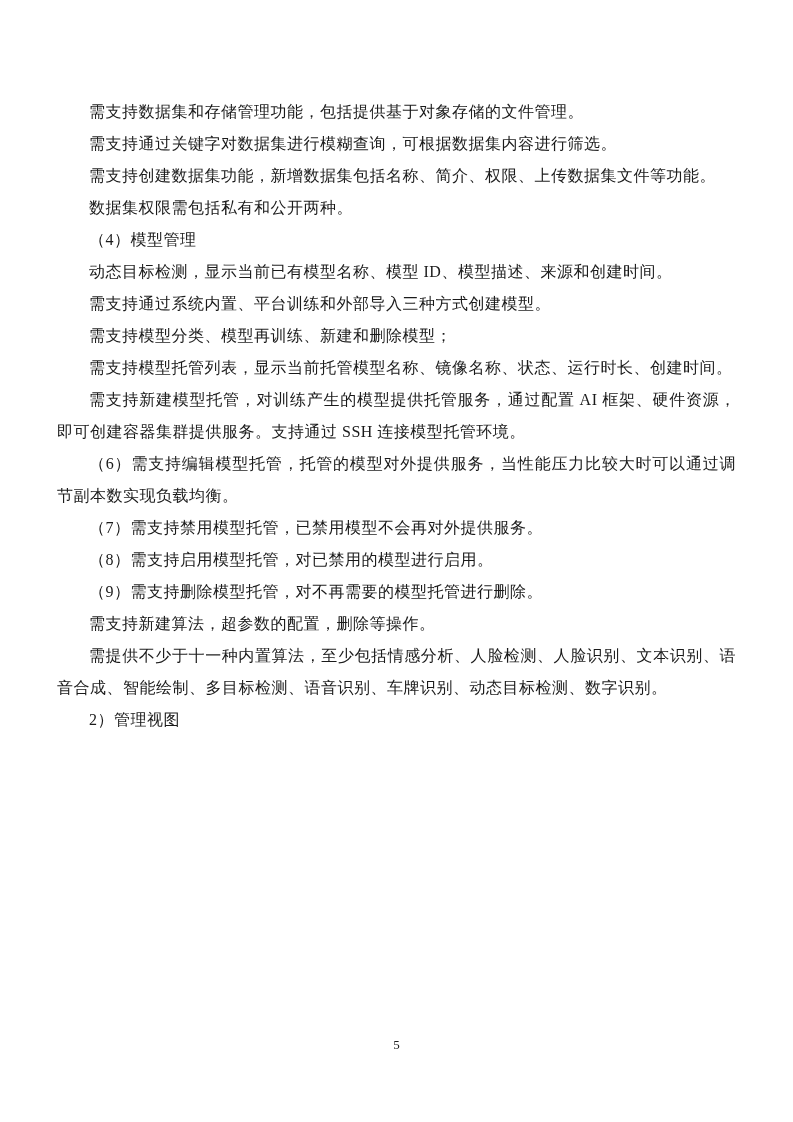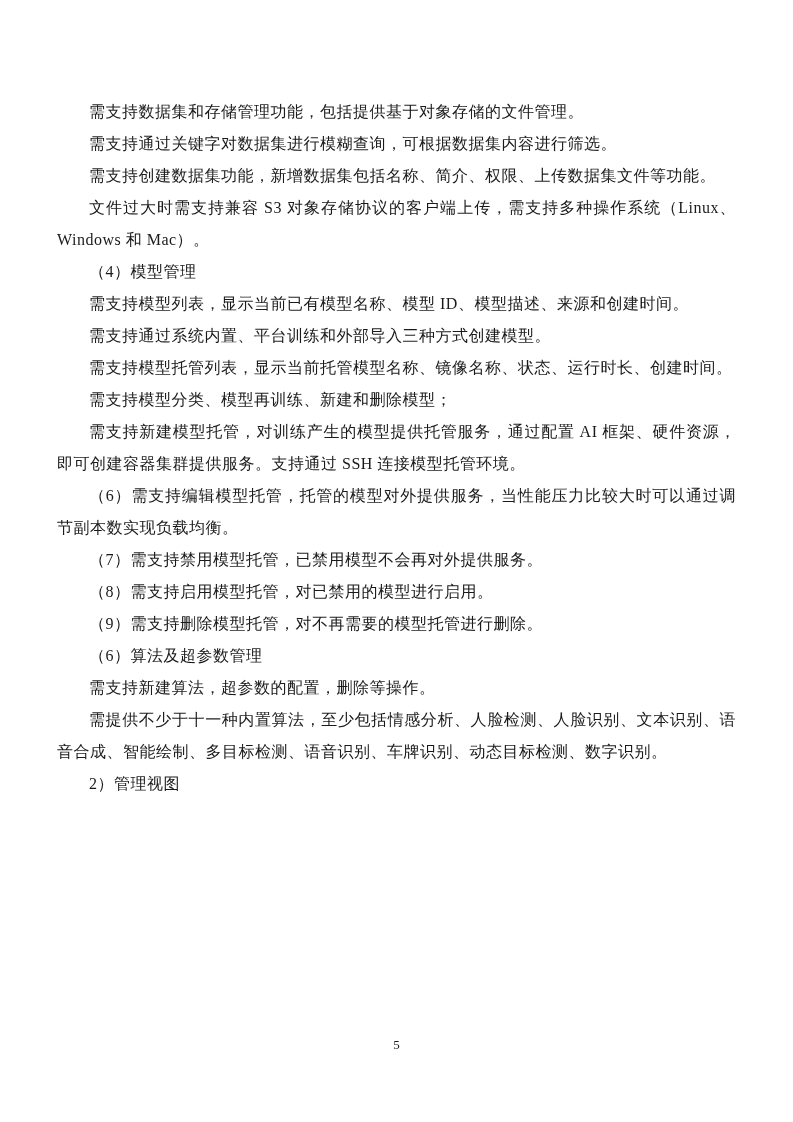--- a/index.html
+++ b/index.html
@@ -45,30 +45,29 @@
   }
 </style>
 </head>
 <body>
 
 <div class="page">
   <div class="content">
     <p>需支持数据集和存储管理功能，包括提供基于对象存储的文件管理。</p>
     <p>需支持通过关键字对数据集进行模糊查询，可根据数据集内容进行筛选。</p>
     <p>需支持创建数据集功能，新增数据集包括名称、简介、权限、上传数据集文件等功能。</p>
-    <p>文件过大时需支持兼容 S3 对象存储协议的客户端上传，需支持多种操作系统（Linux、Windows 和 Mac）。</p>
+    <p>数据集权限需包括私有和公开两种。</p>
     <p>（4）模型管理</p>
-    <p>需支持模型列表，显示当前已有模型名称、模型 ID、模型描述、来源和创建时间。</p>
+    <p>动态目标检测，显示当前已有模型名称、模型 ID、模型描述、来源和创建时间。</p>
     <p>需支持通过系统内置、平台训练和外部导入三种方式创建模型。</p>
+    <p>需支持模型分类、模型再训练、新建和删除模型；</p>
     <p>需支持模型托管列表，显示当前托管模型名称、镜像名称、状态、运行时长、创建时间。</p>
-    <p>需支持模型分类、模型再训练、新建和删除模型；</p>
     <p>需支持新建模型托管，对训练产生的模型提供托管服务，通过配置 AI 框架、硬件资源，即可创建容器集群提供服务。支持通过 SSH 连接模型托管环境。</p>
     <p>（6）需支持编辑模型托管，托管的模型对外提供服务，当性能压力比较大时可以通过调节副本数实现负载均衡。</p>
     <p>（7）需支持禁用模型托管，已禁用模型不会再对外提供服务。</p>
     <p>（8）需支持启用模型托管，对已禁用的模型进行启用。</p>
     <p>（9）需支持删除模型托管，对不再需要的模型托管进行删除。</p>
-    <p>（6）算法及超参数管理</p>
     <p>需支持新建算法，超参数的配置，删除等操作。</p>
     <p>需提供不少于十一种内置算法，至少包括情感分析、人脸检测、人脸识别、文本识别、语音合成、智能绘制、多目标检测、语音识别、车牌识别、动态目标检测、数字识别。</p>
     <p>2）管理视图</p>
   </div>
   <div class="footer">5</div>
 </div>
 
 </body></html>

